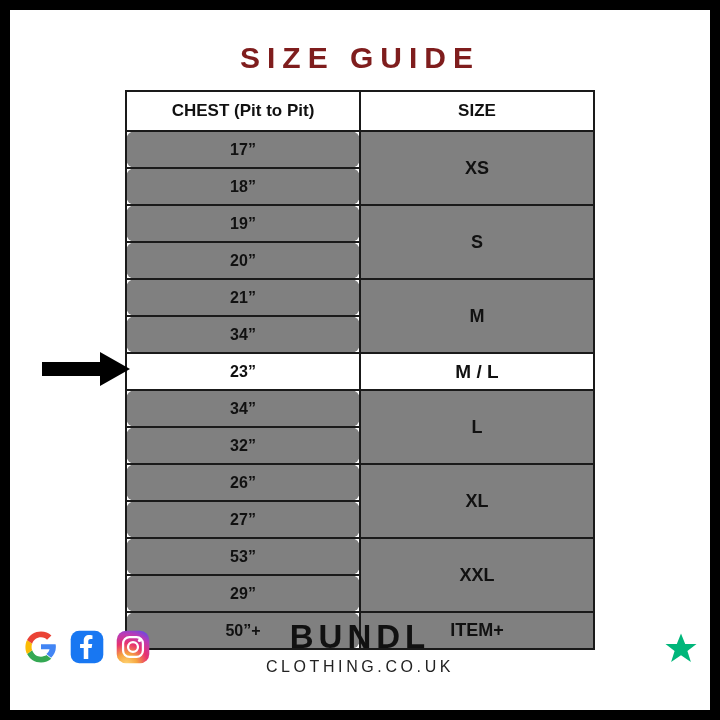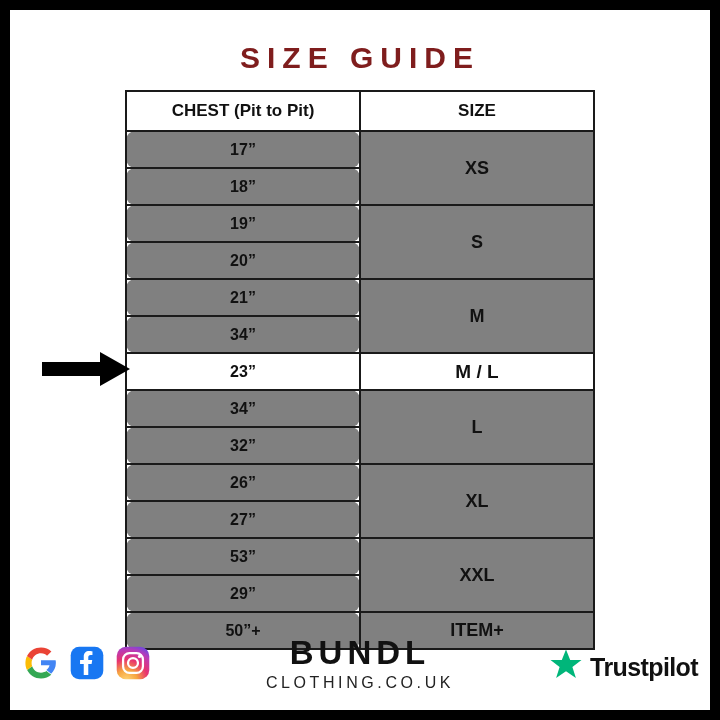--- a/index.html
+++ b/index.html
@@ -102,21 +102,21 @@
   .arrow {
     position: absolute;
     left: 32px;
     top: 342px;
     width: 88px;
     height: 34px;
   }
   .footer {
     position: absolute;
     left: 0;
-    bottom: 6px;
+    bottom: 22px;
     width: 700px;
     height: 72px;
   }
   .socials {
     position: absolute;
     left: 14px;
     top: 14px;
     display: flex;
     align-items: center;
     gap: 12px;
@@ -284,18 +284,17 @@
         <div class="brand-name">BUNDL</div>
         <div class="brand-sub">CLOTHING.CO.UK</div>
       </div>
 
       <div class="trustpilot">
         <span>
           <svg width="34" height="34" viewBox="0 0 34 34" xmlns="http://www.w3.org/2000/svg">
             <path d="M17 1.5 L21.2 12.1 L32.5 12.1 L23.4 19 L26.9 30 L17 23.3 L7.1 30 L10.6 19 L1.5 12.1 L12.8 12.1 Z" fill="#00b67a"></path>
           </svg>
         </span>
-        <span class="tp-label">Trustpilot</span>
       </div>
 
     </div>
   </div>
 </div>
 
 </body></html>

